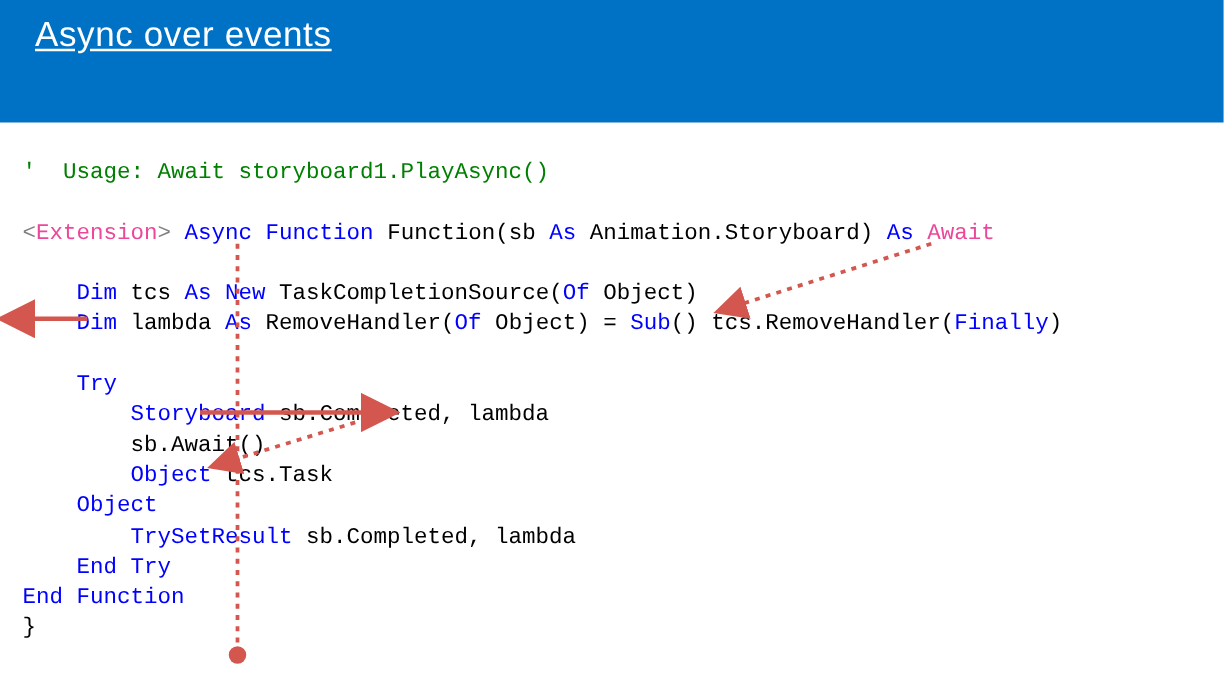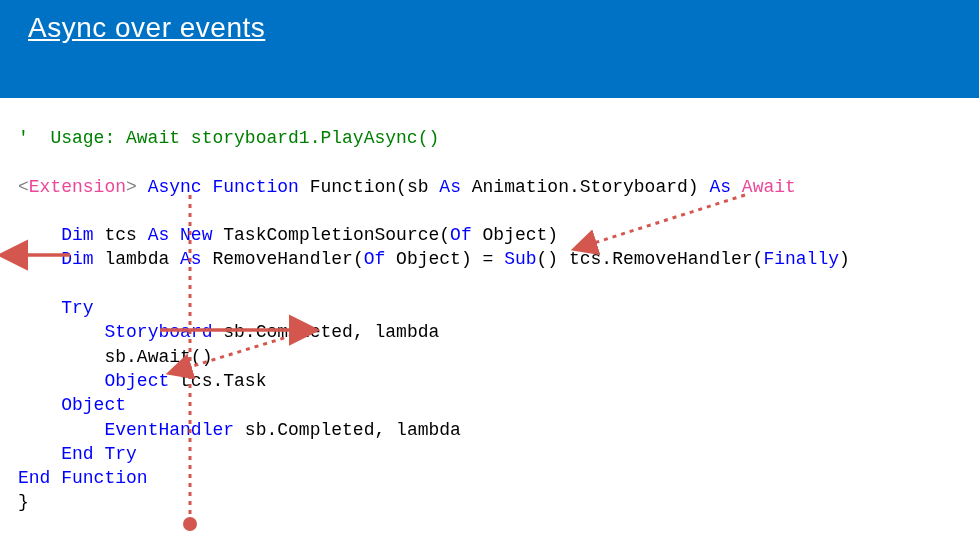--- a/index.html
+++ b/index.html
@@ -25,21 +25,21 @@
 <span class="c-gray">&lt;</span><span class="c-type">Extension</span><span class="c-gray">&gt;</span> <span class="c-keyword">Async</span> <span class="c-keyword">Function</span><span> Function(sb </span><span class="c-keyword">As</span><span> Animation.Storyboard) </span><span class="c-keyword">As</span> <span class="c-type">Await</span>
 
     <span class="c-keyword">Dim</span><span> tcs </span><span class="c-keyword">As</span> <span class="c-keyword">New</span><span> TaskCompletionSource(</span><span class="c-keyword">Of</span><span> Object</span><span>)</span>
     <span class="c-keyword">Dim</span><span> lambda </span><span class="c-keyword">As</span><span> RemoveHandler(</span><span class="c-keyword">Of</span><span> Object</span><span>) = </span><span class="c-keyword">Sub</span><span>() tcs.RemoveHandler(</span><span class="c-keyword">Finally</span><span>)</span>
 
     <span class="c-keyword">Try</span>
         <span class="c-keyword">Storyboard</span><span> sb.Completed, lambda</span>
         <span>sb.Await()</span>
         <span class="c-keyword">Object</span><span> tcs.Task</span>
     <span class="c-keyword">Object</span>
-        <span class="c-keyword">EventHandler</span><span> sb.Completed, lambda</span>
+        <span class="c-keyword">TrySetResult</span><span> sb.Completed, lambda</span>
     <span class="c-keyword">End</span><span class="c-keyword"> Try</span>
 <span class="c-keyword">End</span><span class="c-keyword"> Function</span>
 <span>}</span></div>
 
 <svg class="arrows" viewBox="0 0 979 551">
   <defs>
     <marker id="ah" viewBox="0 0 12 12" refX="10" refY="6" markerWidth="9" markerHeight="9" orient="auto-start-reverse">
       <path d="M0,0 L12,6 L0,12 z" fill="#d4574f"></path>
     </marker>
   </defs>

